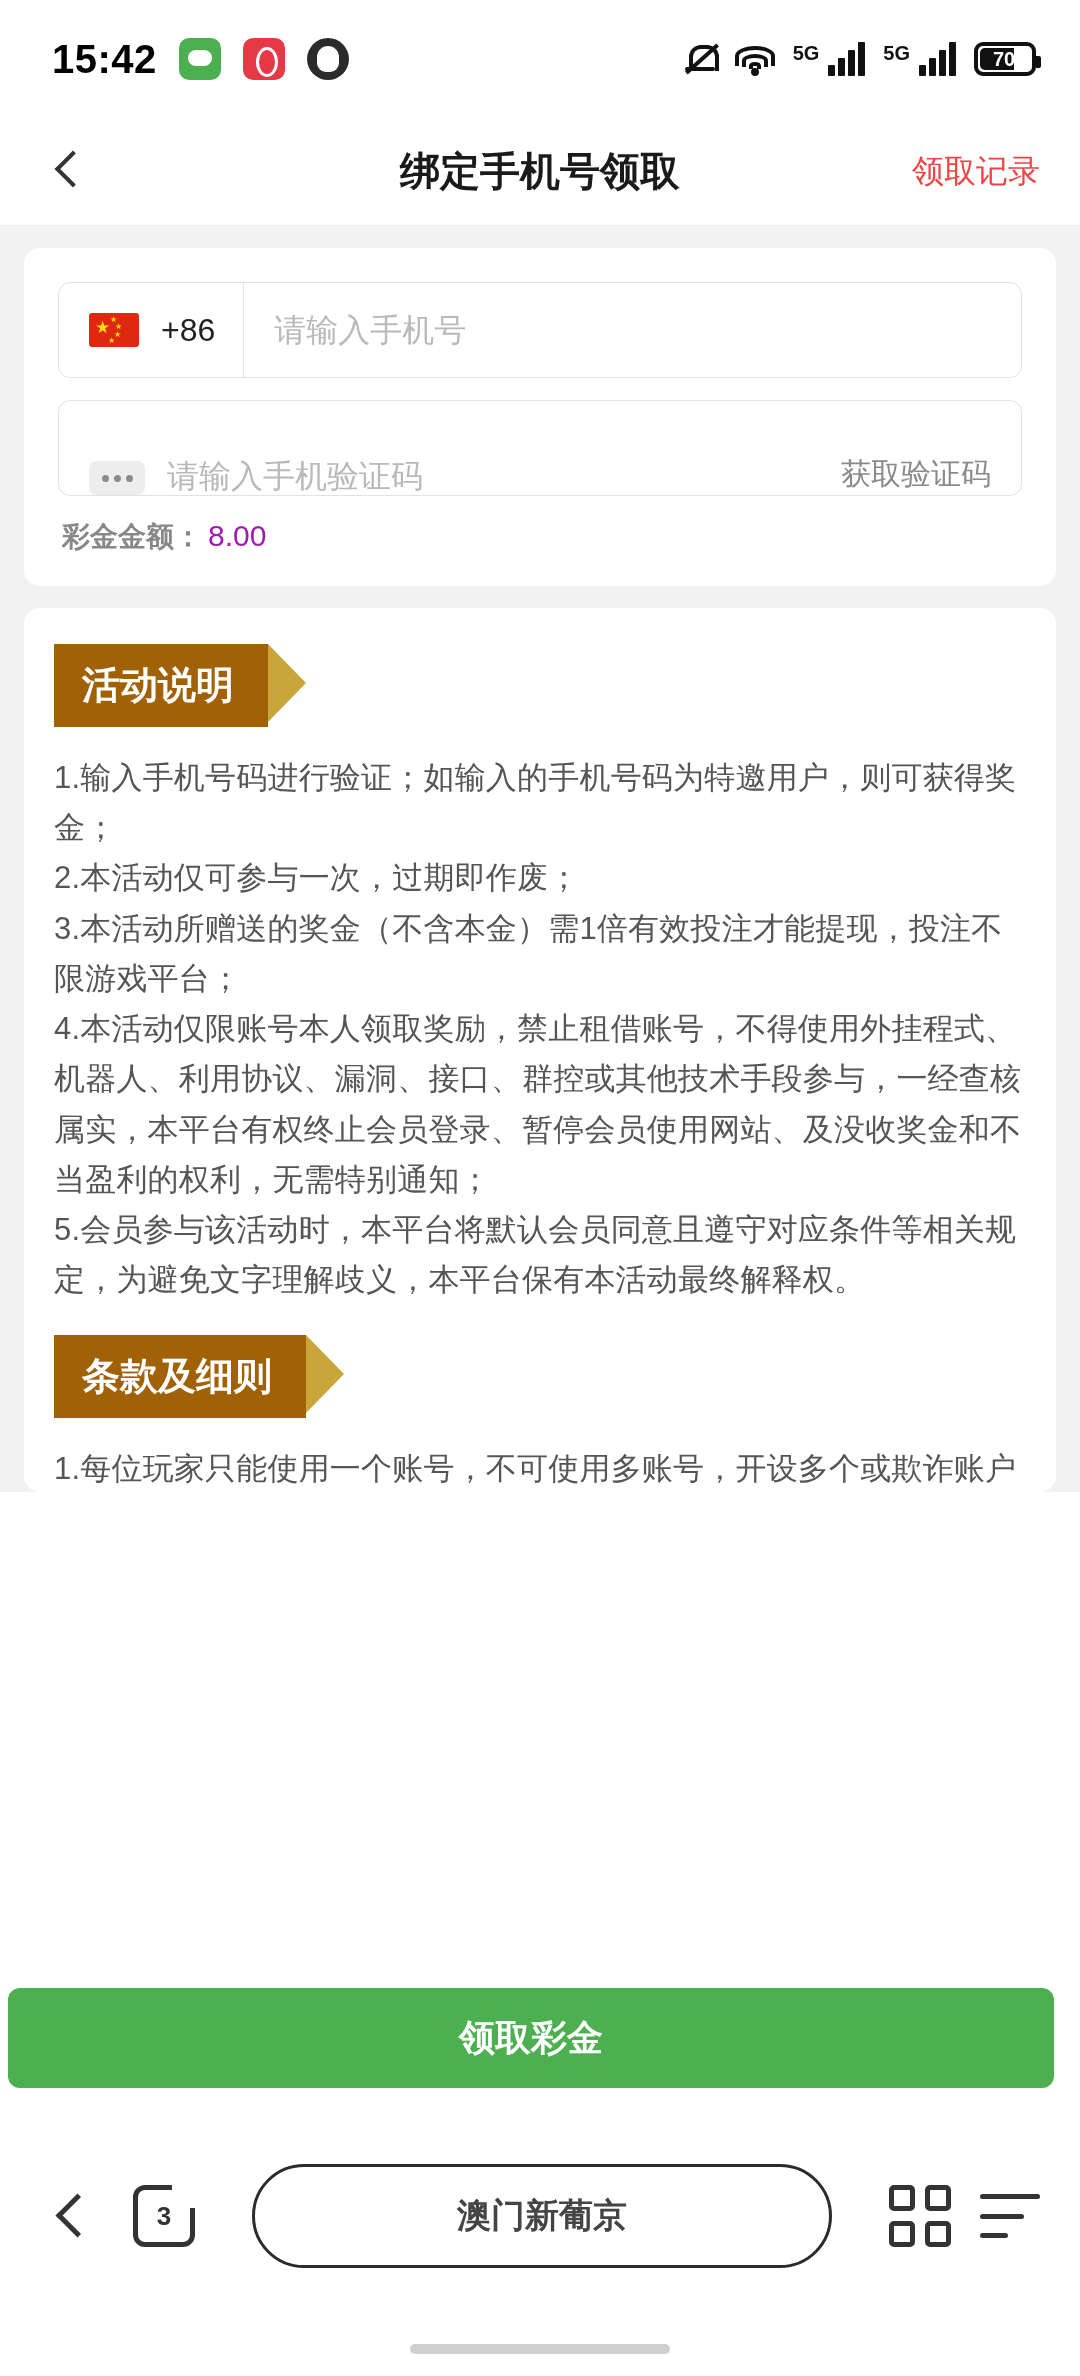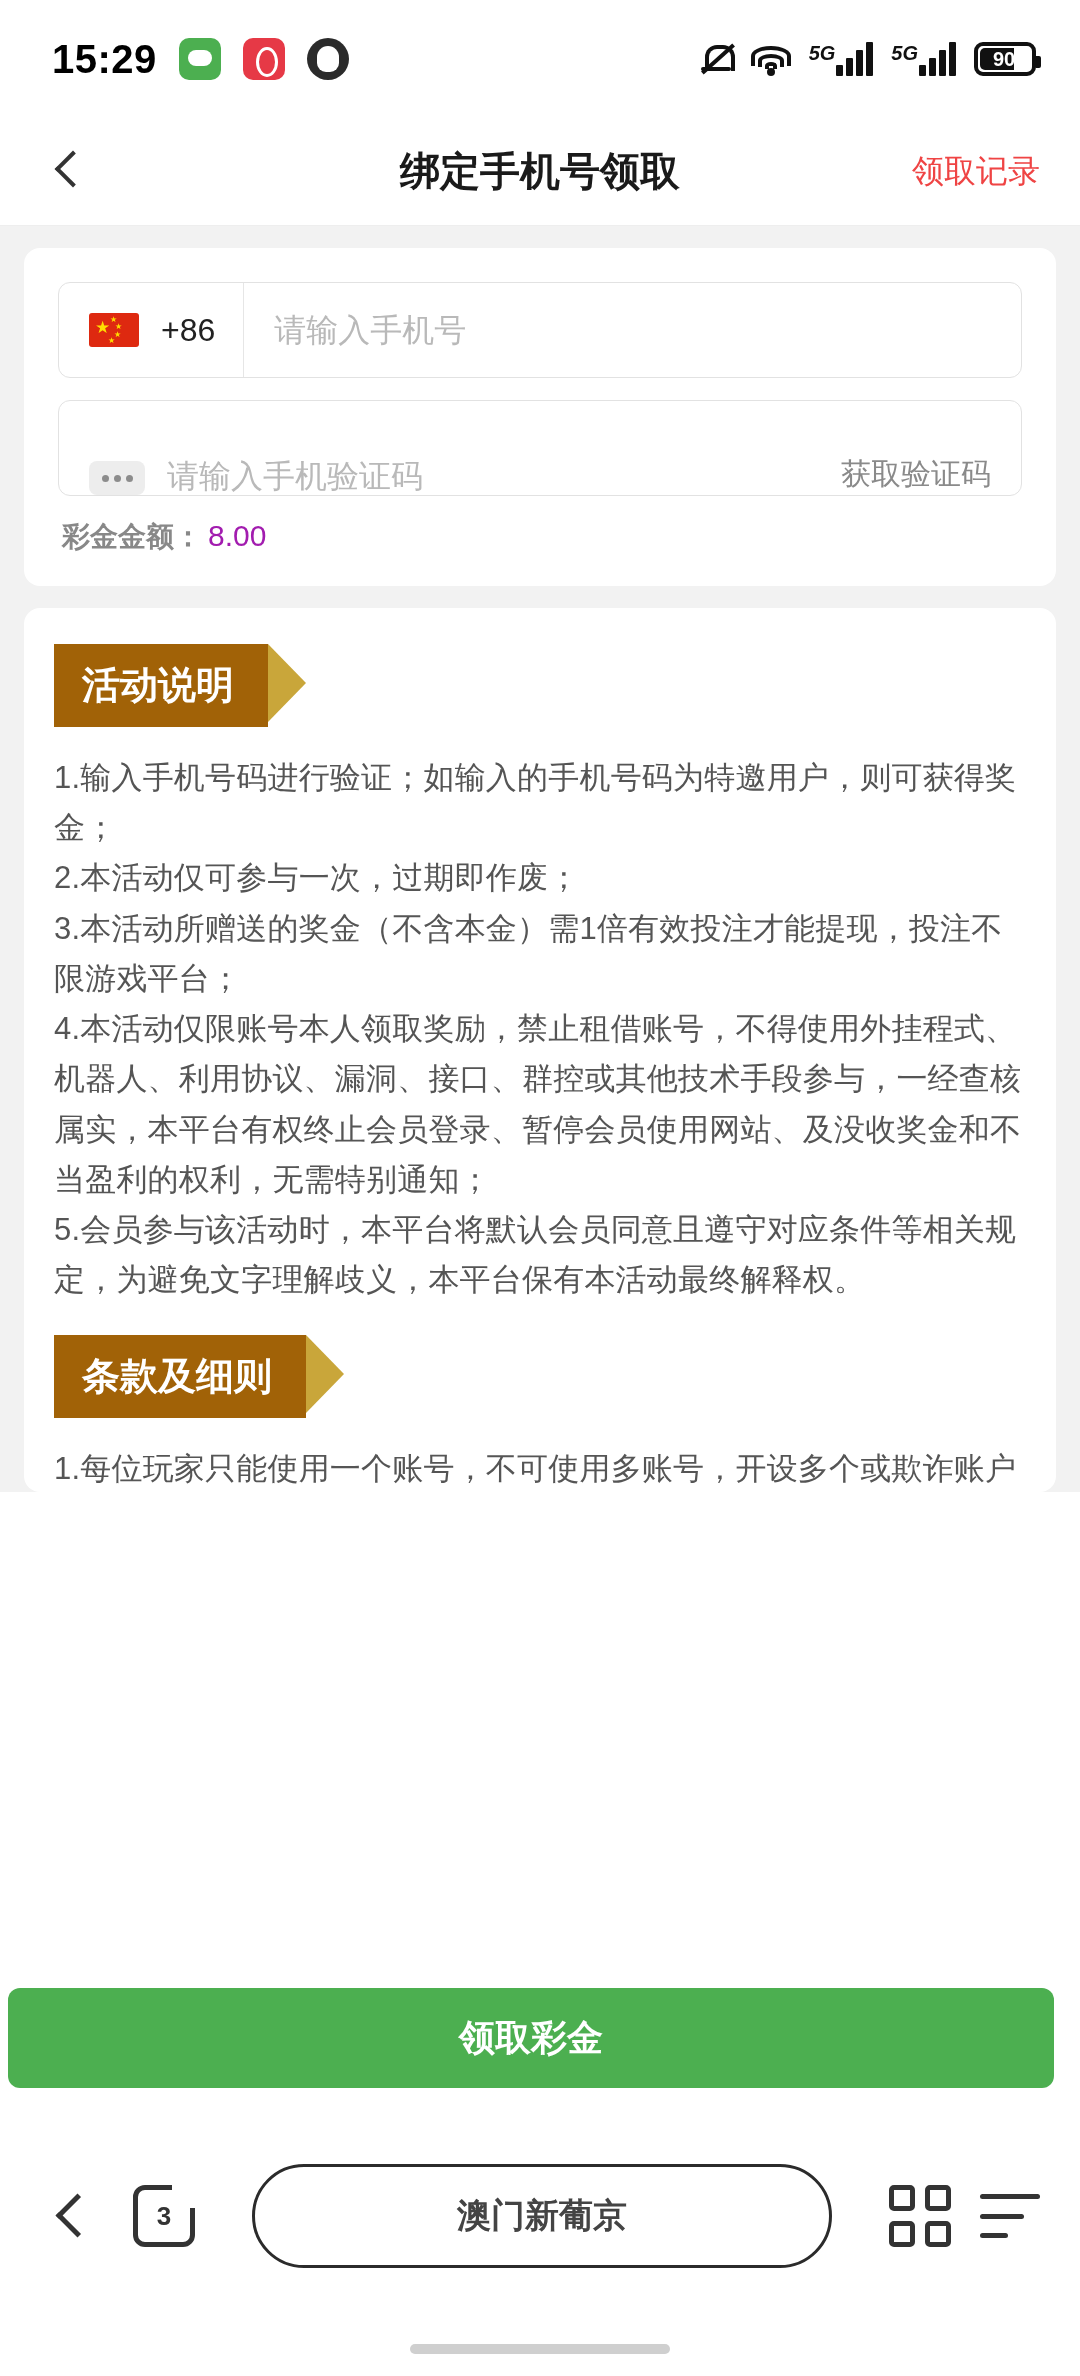--- a/index.html
+++ b/index.html
@@ -65,21 +65,21 @@
     position: absolute; border: 4px solid #111; border-bottom: none;
     border-radius: 50% 50% 0 0; left: 50%; transform: translateX(-50%);
   }
   .wf1 { width: 40px; height: 20px; top: 4px; }
   .wf2 { width: 26px; height: 13px; top: 12px; }
   .wf3 { width: 12px; height: 7px; top: 20px; }
   .icon-wifi i {
     position: absolute; left: 16px; top: 26px; width: 8px; height: 8px;
     background: #111; border-radius: 50%;
   }
-  .sig-group { display: flex; align-items: flex-end; gap: 1px; font-style: italic; }
+  .sig-group { display: flex; align-items: flex-end; gap: 9px; }
   .sig-label { font-size: 20px; font-weight: bold; color: #111; align-self: flex-start; margin-bottom: -4px; }
   .bars { display: flex; align-items: flex-end; gap: 3px; height: 34px; }
   .bars b { display: block; width: 7px; background: #111; border-radius: 1px; }
   .b1 { height: 11px; } .b2 { height: 18px; } .b3 { height: 26px; } .b4 { height: 34px; }
   .battery {
     width: 62px; height: 34px; border: 4px solid #111; border-radius: 9px;
     position: relative; display: flex; align-items: center; justify-content: center;
   }
   .battery::after {
     content: ""; position: absolute; right: -9px; top: 10px;
@@ -241,21 +241,21 @@
   .home-indicator {
     position: absolute; bottom: 22px; left: 50%; transform: translateX(-50%);
     width: 260px; height: 10px; background: #cfcfcf; border-radius: 5px;
   }
 </style>
 </head>
 <body>
 
 <div class="statusbar">
   <div class="sb-left">
-    <div class="sb-time">15:29</div>
+    <div class="sb-time">15:42</div>
     <span class="sb-app app-wechat"></span>
     <span class="sb-app app-red"></span>
     <span class="sb-app app-qq"></span>
   </div>
   <div class="sb-right">
     <span class="icon-bell">
         <i class="bell-slash"></i>
       </span>
     <span class="icon-wifi">
       <span class="wf1"></span>
@@ -276,21 +276,21 @@
       <span class="sig-label">5G</span>
       <span class="bars">
           <b class="b1"></b>
           <b class="b2"></b>
           <b class="b3"></b>
           <b class="b4"></b>
         </span>
     </span>
     <span class="battery">
       <span class="fill"></span>
-      <span class="txt">90</span>
+      <span class="txt">70</span>
     </span>
   </div>
 </div>
 
 <div class="titlebar">
   <div class="back-arrow"></div>
   <div class="page-title">绑定手机号领取</div>
   <div class="record-link">领取记录</div>
 </div>
 

